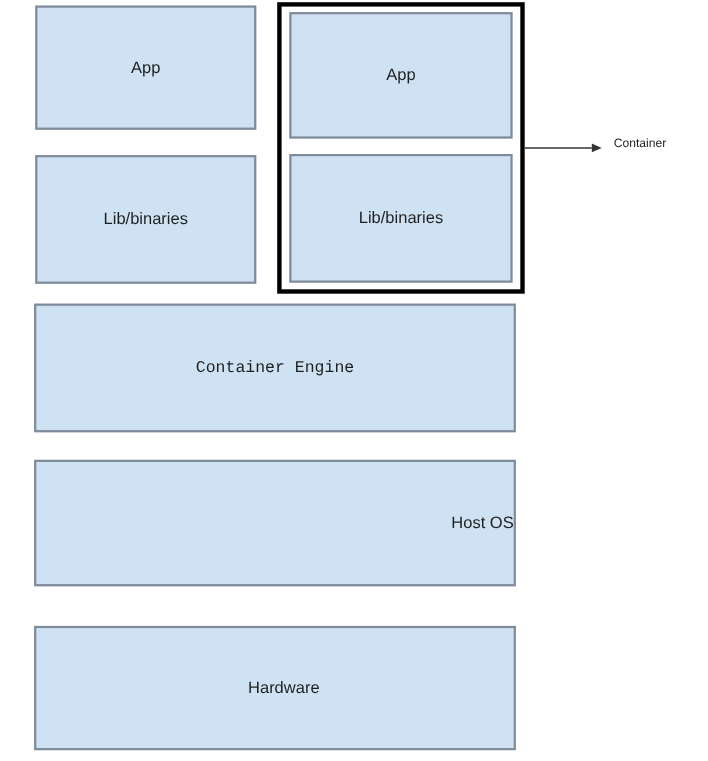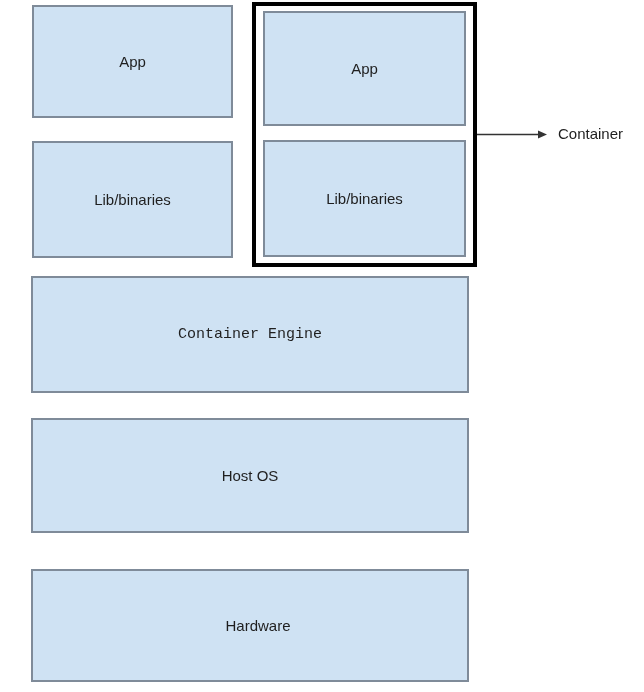--- a/index.html
+++ b/index.html
@@ -52,27 +52,27 @@
   .box-lib-inner { height: 117px; }
   
   .pointer-arrow {
     position: absolute;
     left: 453px; top: 124px;
     width: 72px; height: 21px;
   }
   .container-label {
     position: absolute;
     left: 534px; top: 125px;
-    font-size: 15px;
+    font-size: 11px;
     color: var(--text, #1f1f1f);
     white-space: nowrap;
   }
   
   .box-engine   { left: 7px; top: 276px; width: 438px; height: 117px; font-family: Liberation Mono, monospace; }
-  .box-host-os  { left: 7px; top: 418px; width: 438px; height: 115px; }
+  .box-host-os  { left: 7px; top: 418px; width: 438px; height: 115px; justify-content: flex-end; }
   .box-hardware { left: 7px; top: 569px; width: 438px; height: 113px; padding-left: 16px; }
 </style>
 </head>
 <body>
 
 <div id="canvas">
 
   <div class="box box-app-left">
     <span>App</span>
   </div>

